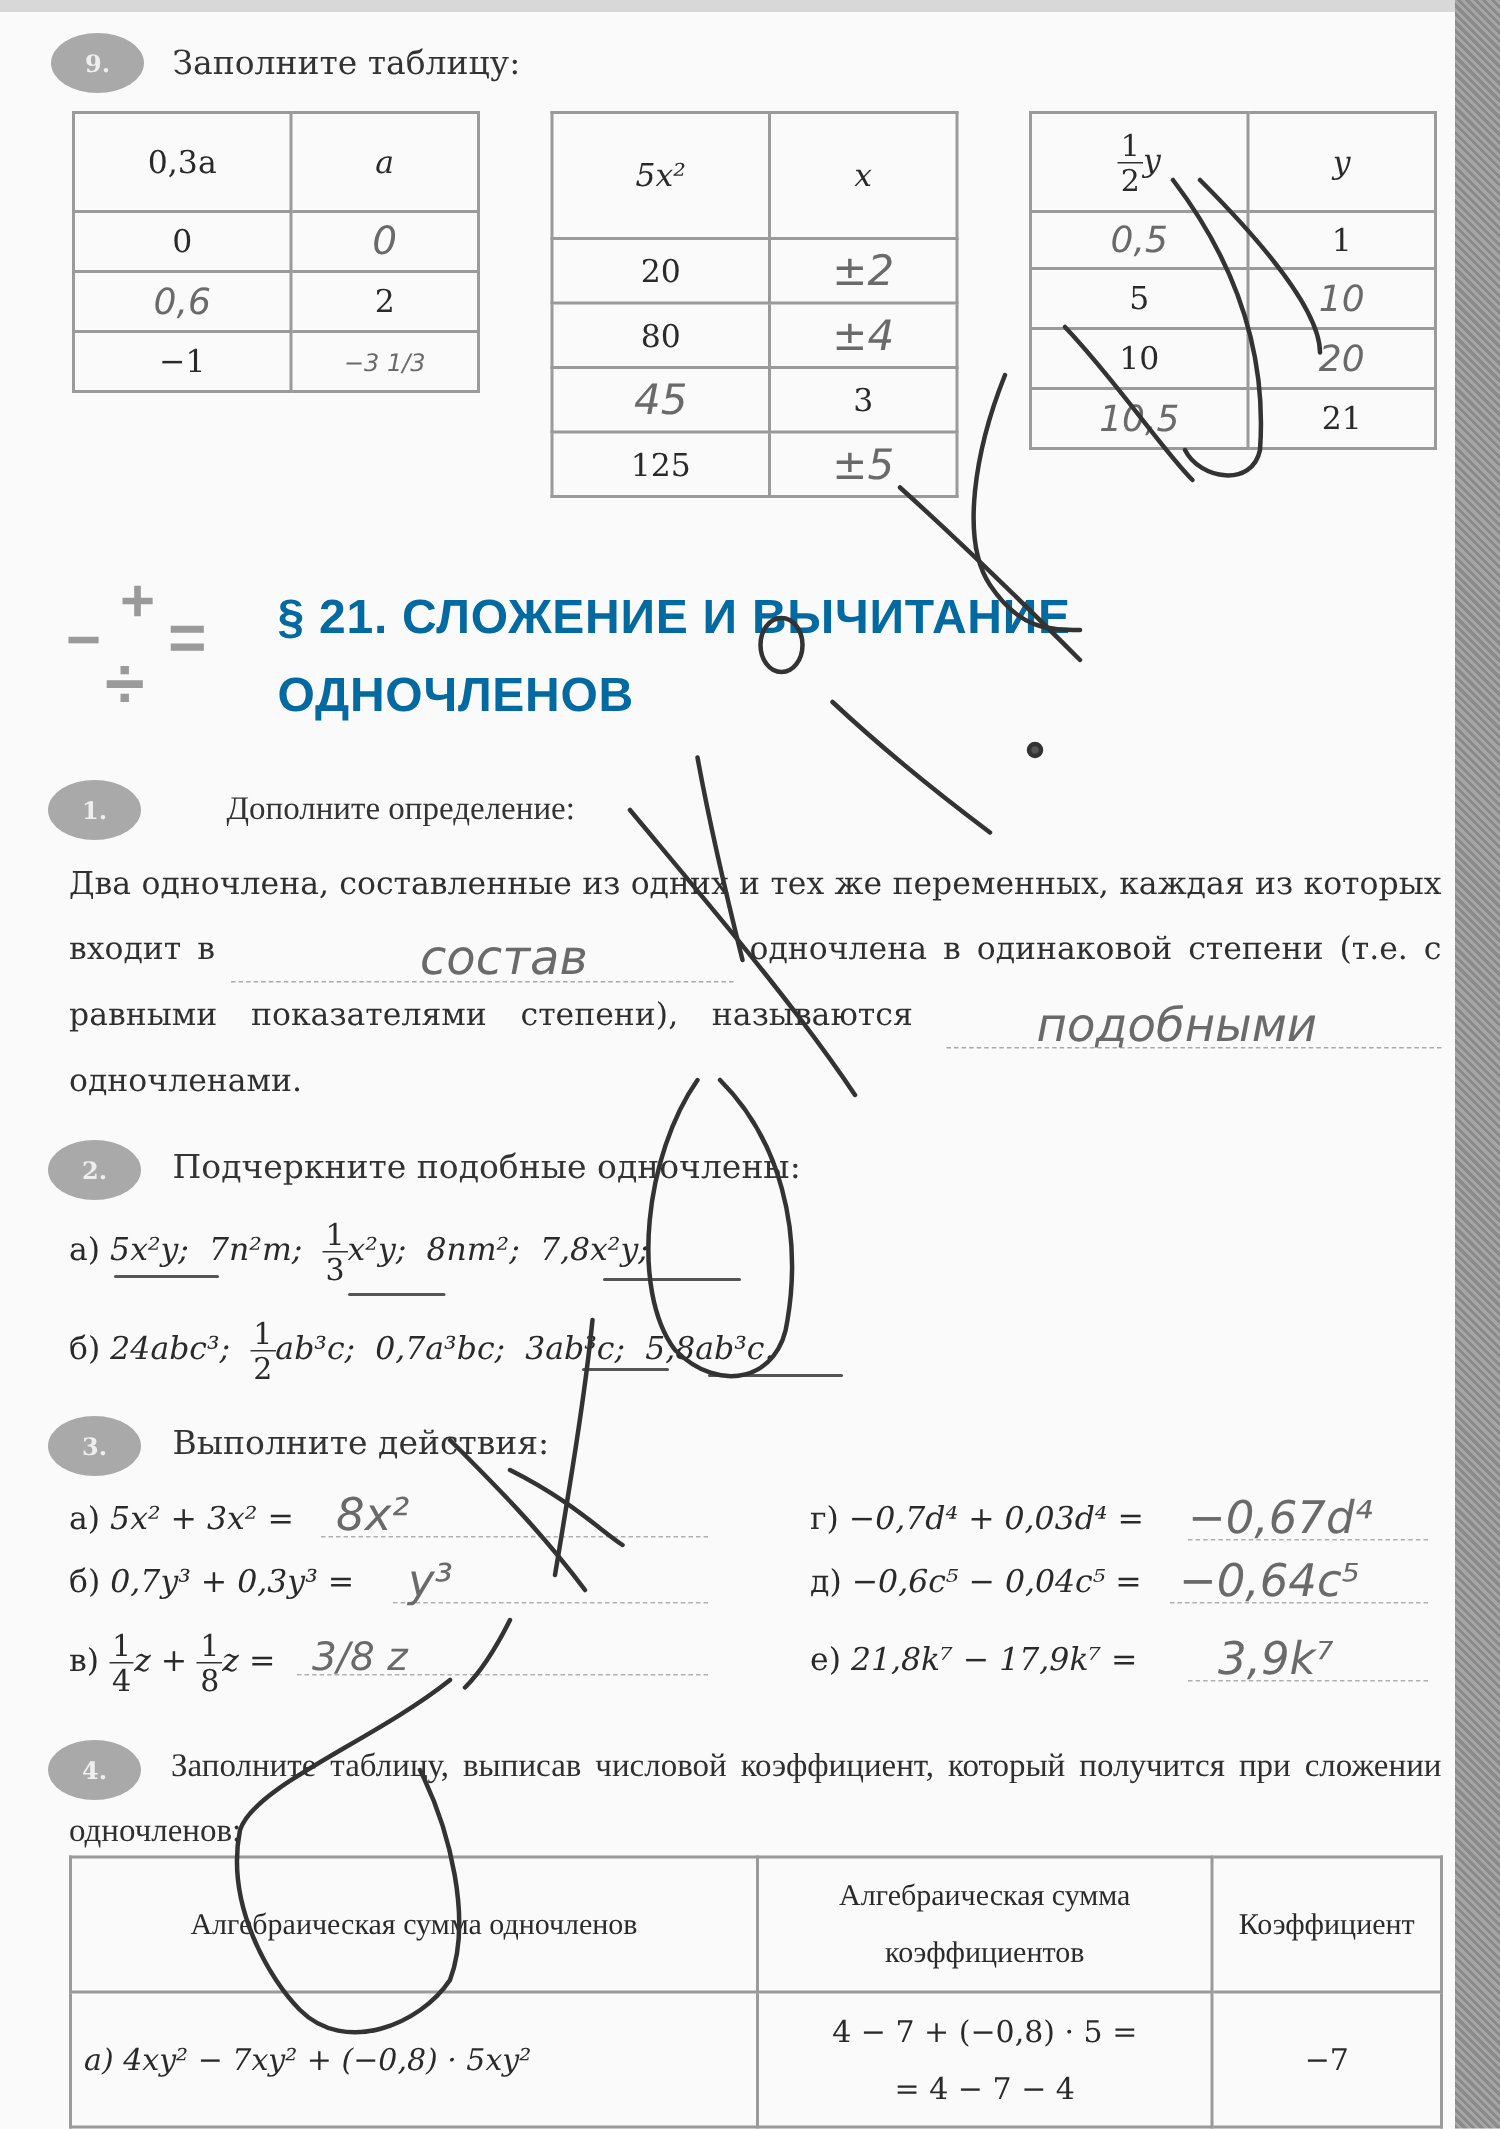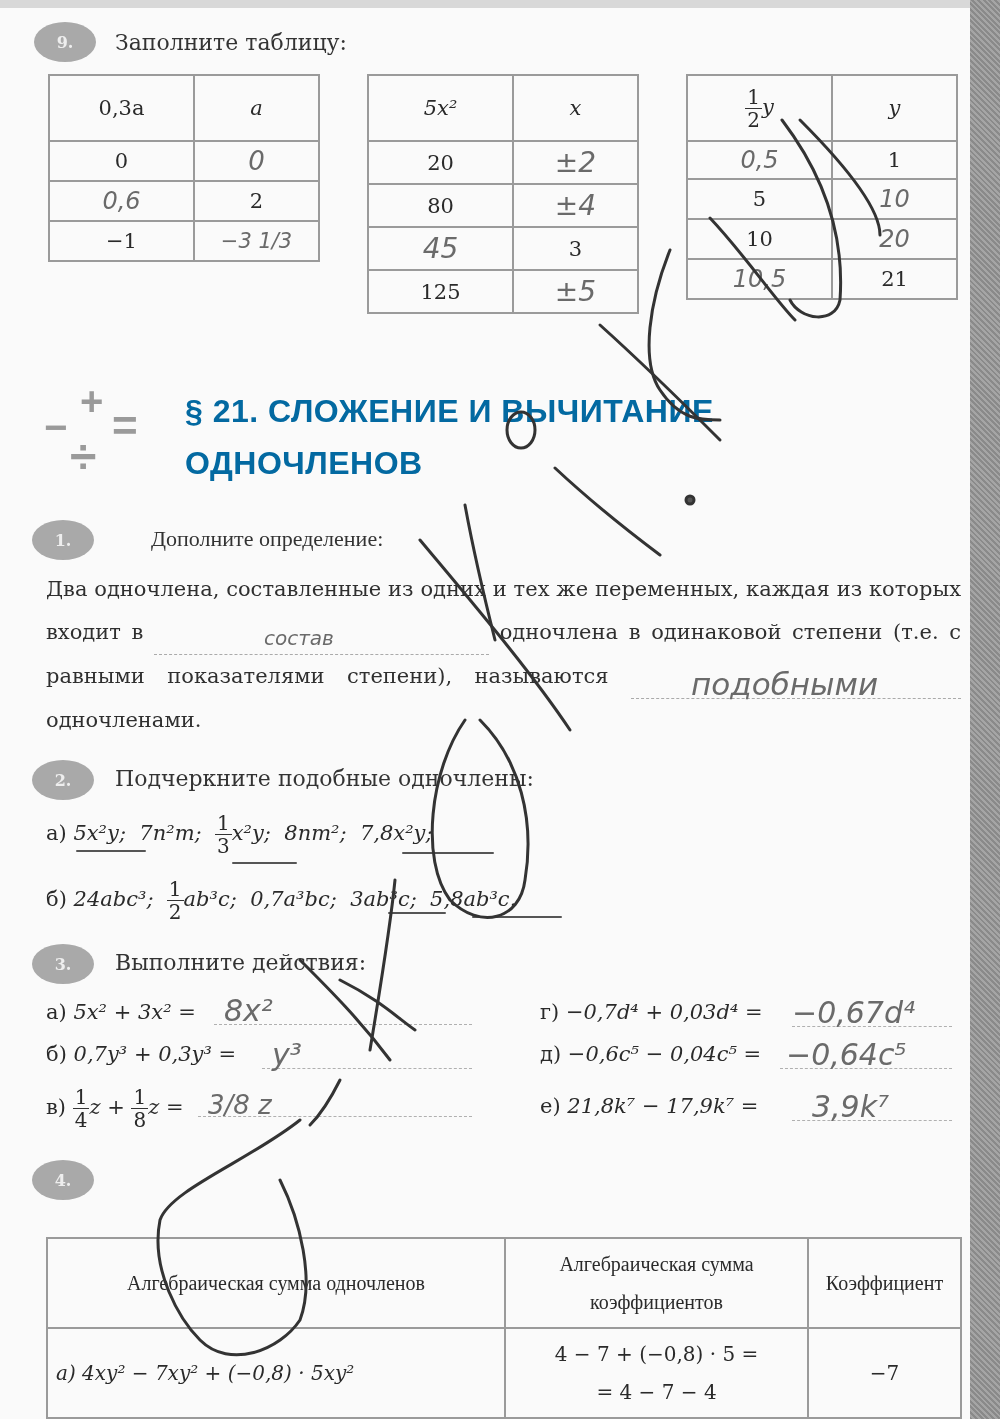--- a/index.html
+++ b/index.html
@@ -53,28 +53,28 @@
     <tr style="height:40px">
           <td>0</td>
           <td class="hand" style="font-size:26px">0</td>
         </tr>
     <tr style="height:40px">
           <td class="hand" style="font-size:24px">0,6</td>
           <td>2</td>
         </tr>
     <tr style="height:40px">
           <td>−1</td>
-          <td class="hand" style="font-size:21px">−3 1/3</td>
+          <td class="hand" style="font-size:16px">−3 1/3</td>
         </tr>
   </tbody>
     </table>
 
   <table class="grid" style="left:367px;top:74px;width:272px;">
     <tbody>
-        <tr style="height:66px">
+        <tr style="height:84px">
       <td style="width:135px"><i class="m">5x²</i></td>
       <td><i class="m">x</i></td>
     </tr>
     <tr style="height:40px">
           <td>20</td>
           <td class="hand" style="font-size:28px">±2</td>
         </tr>
     <tr style="height:40px">
           <td>80</td>
           <td class="hand" style="font-size:28px">±4</td>
@@ -125,21 +125,21 @@
     <div>§ 21. СЛОЖЕНИЕ И ВЫЧИТАНИЕ</div>
     <div>ОДНОЧЛЕНОВ</div>
   </div>
 
   <div class="badge" style="left:32px;top:520px;">
       <span>1.</span>
     </div>
   <div class="task-title" style="left:115px;top:526px;font-family:'Liberation Serif',serif;margin-left:36px;">Дополните определение:</div>
   <div class="para" style="top:568px;">
     <span>Два одночлена, составленные из одних и тех же переменных, каждая из которых входит в</span>
-    <span class="blank" style="width:335px;"><span class="hand" style="position:absolute;left:110px;bottom:-6px;font-size:20px;">состав</span>&nbsp;</span>
+    <span class="blank" style="width:335px;"><span class="hand" style="position:absolute;left:126px;bottom:-6px;font-size:32px;">состав</span>&nbsp;</span>
     <span>одночлена в одинаковой степени (т.е. с равными показателями степени), называются</span>
     <span class="blank" style="width:330px;"><span class="hand" style="position:absolute;left:60px;bottom:-8px;font-size:31px;">подобными</span>&nbsp;</span>
     <span>одночленами.</span>
   </div>
 
   <div class="badge" style="left:32px;top:760px;">
       <span>2.</span>
     </div>
   <div class="task-title" style="left:115px;top:766px;">Подчеркните подобные одночлены:</div>
   <div class="line" style="left:46px;top:812px;">
@@ -199,20 +199,21 @@
     </div>
 
   <div class="line" style="left:540px;top:1094px;"><span>е)</span> <i class="m">21,8k⁷ − 17,9k⁷ =</i></div>
   <div class="ans hand" style="left:792px;top:1096px;width:160px;height:24px;">
       <span style="left:20px">3,9k⁷</span>
     </div>
 
   <div class="badge" style="left:32px;top:1160px;">
       <span>4.</span>
     </div>
+  <div class="para" style="top:1155px;font-family:'Liberation Serif',serif;font-size:22px;line-height:43px;text-indent:68px;"><span>Заполните таблицу, выписав числовой коэффициент, который получится при сложении одночленов:</span></div>
 
   <table class="t4">
     <tbody>
         <tr>
       <td style="width:440px;font-family:'Liberation Serif',serif;">Алгебраическая сумма одночленов</td>
       <td style="width:285px;font-family:'Liberation Serif',serif;">Алгебраическая сумма коэффициентов</td>
       <td style="font-family:'Liberation Serif',serif;">Коэффициент</td>
     </tr>
     <tr>
       <td style="text-align:left;"><i class="m">а) 4xy² − 7xy² + (−0,8) · 5xy²</i></td>

